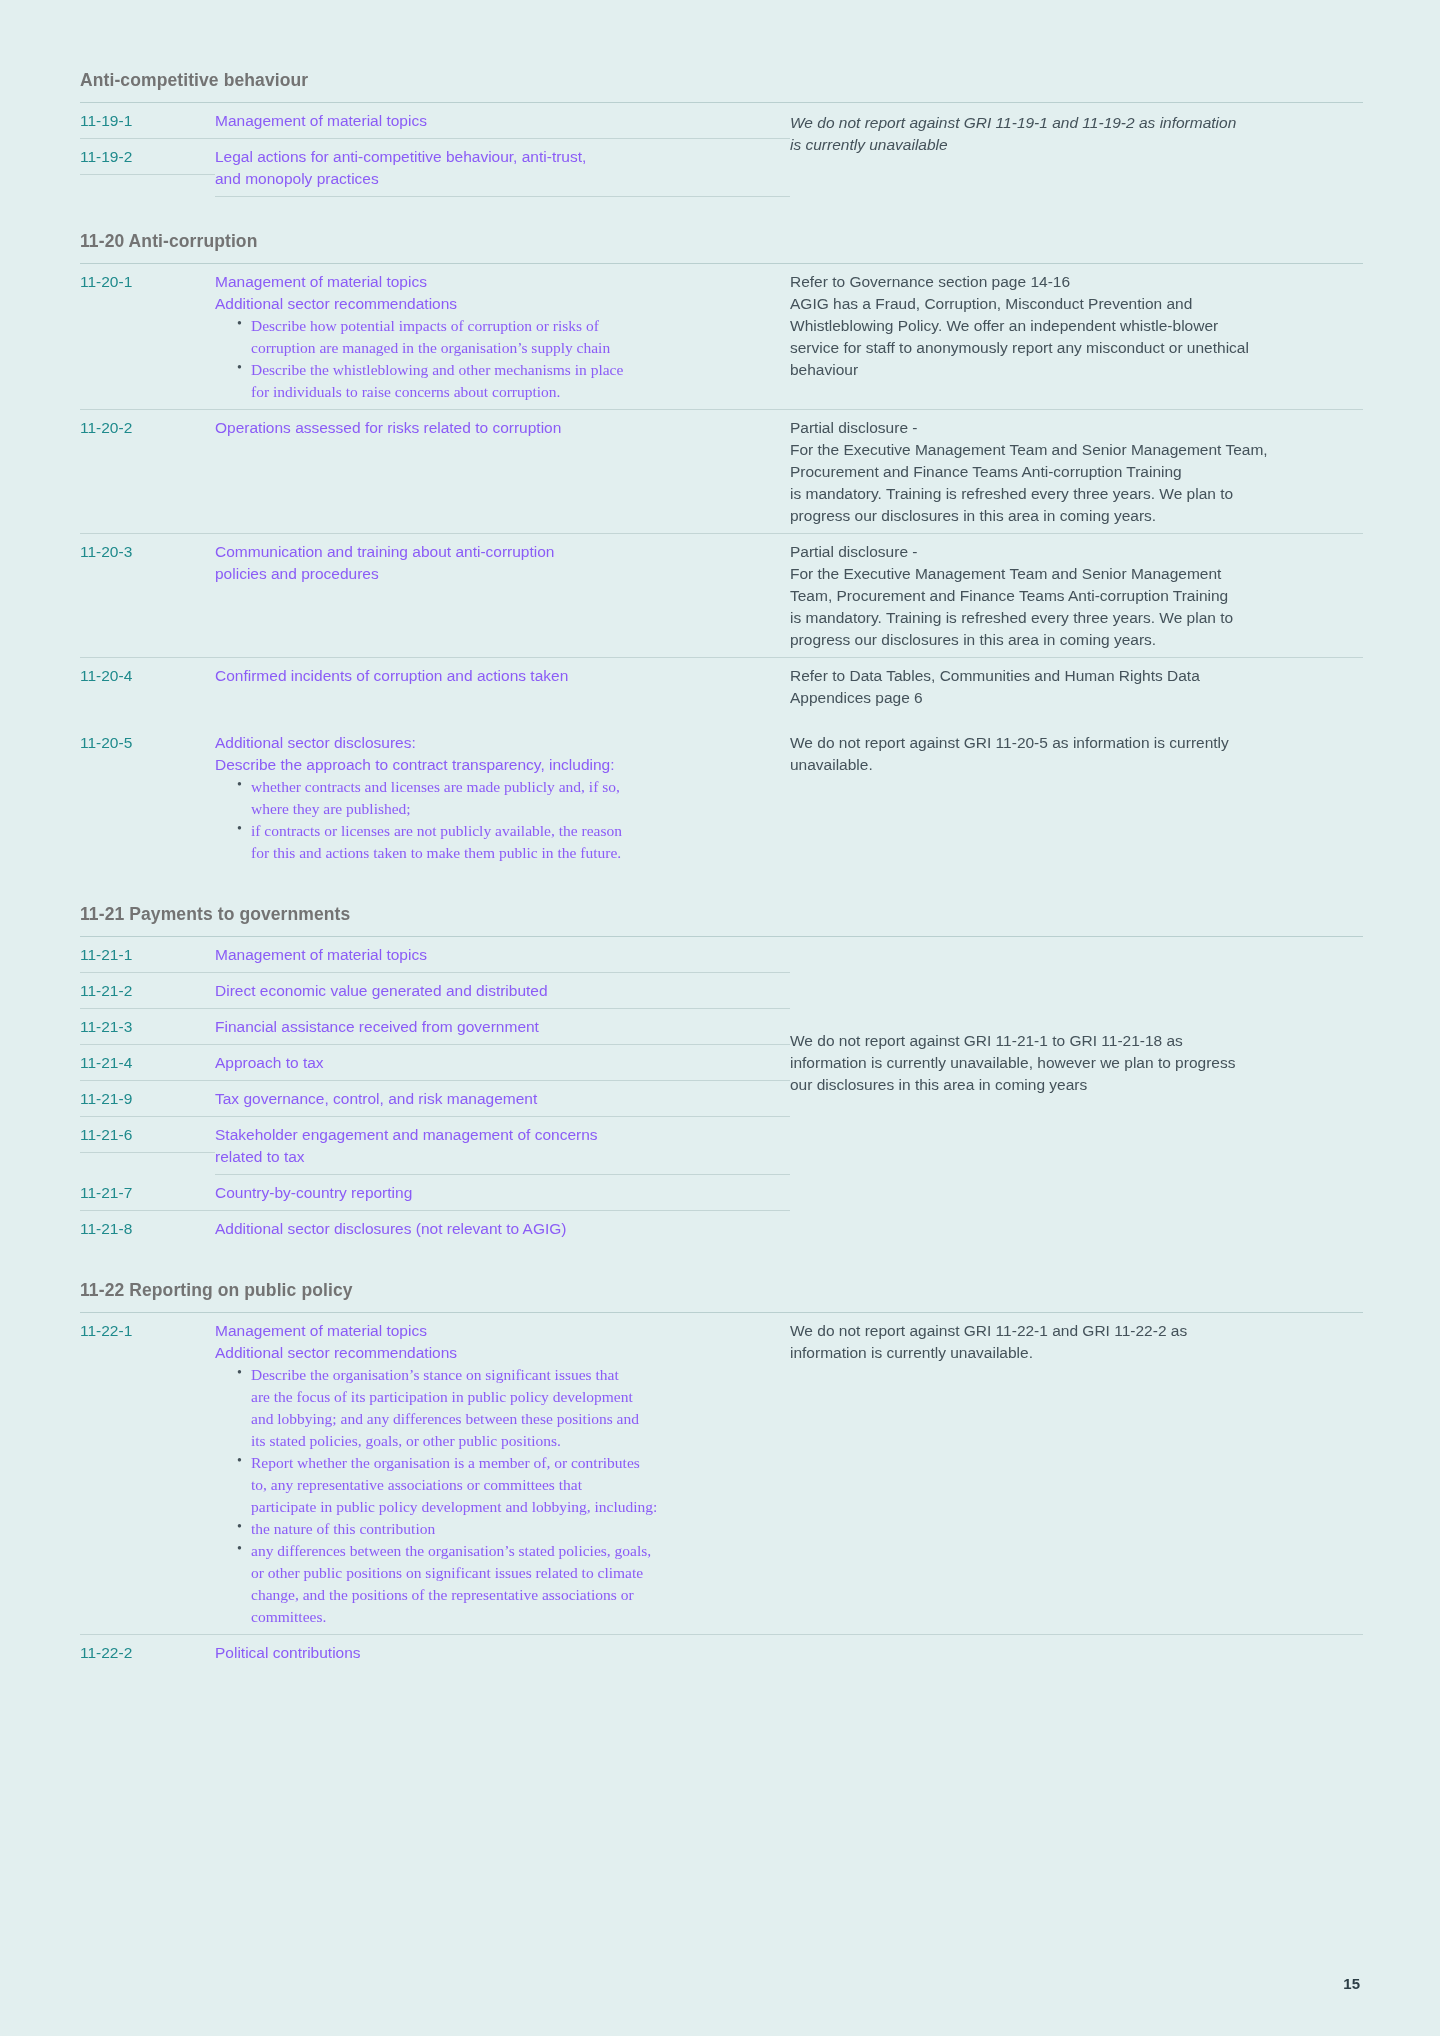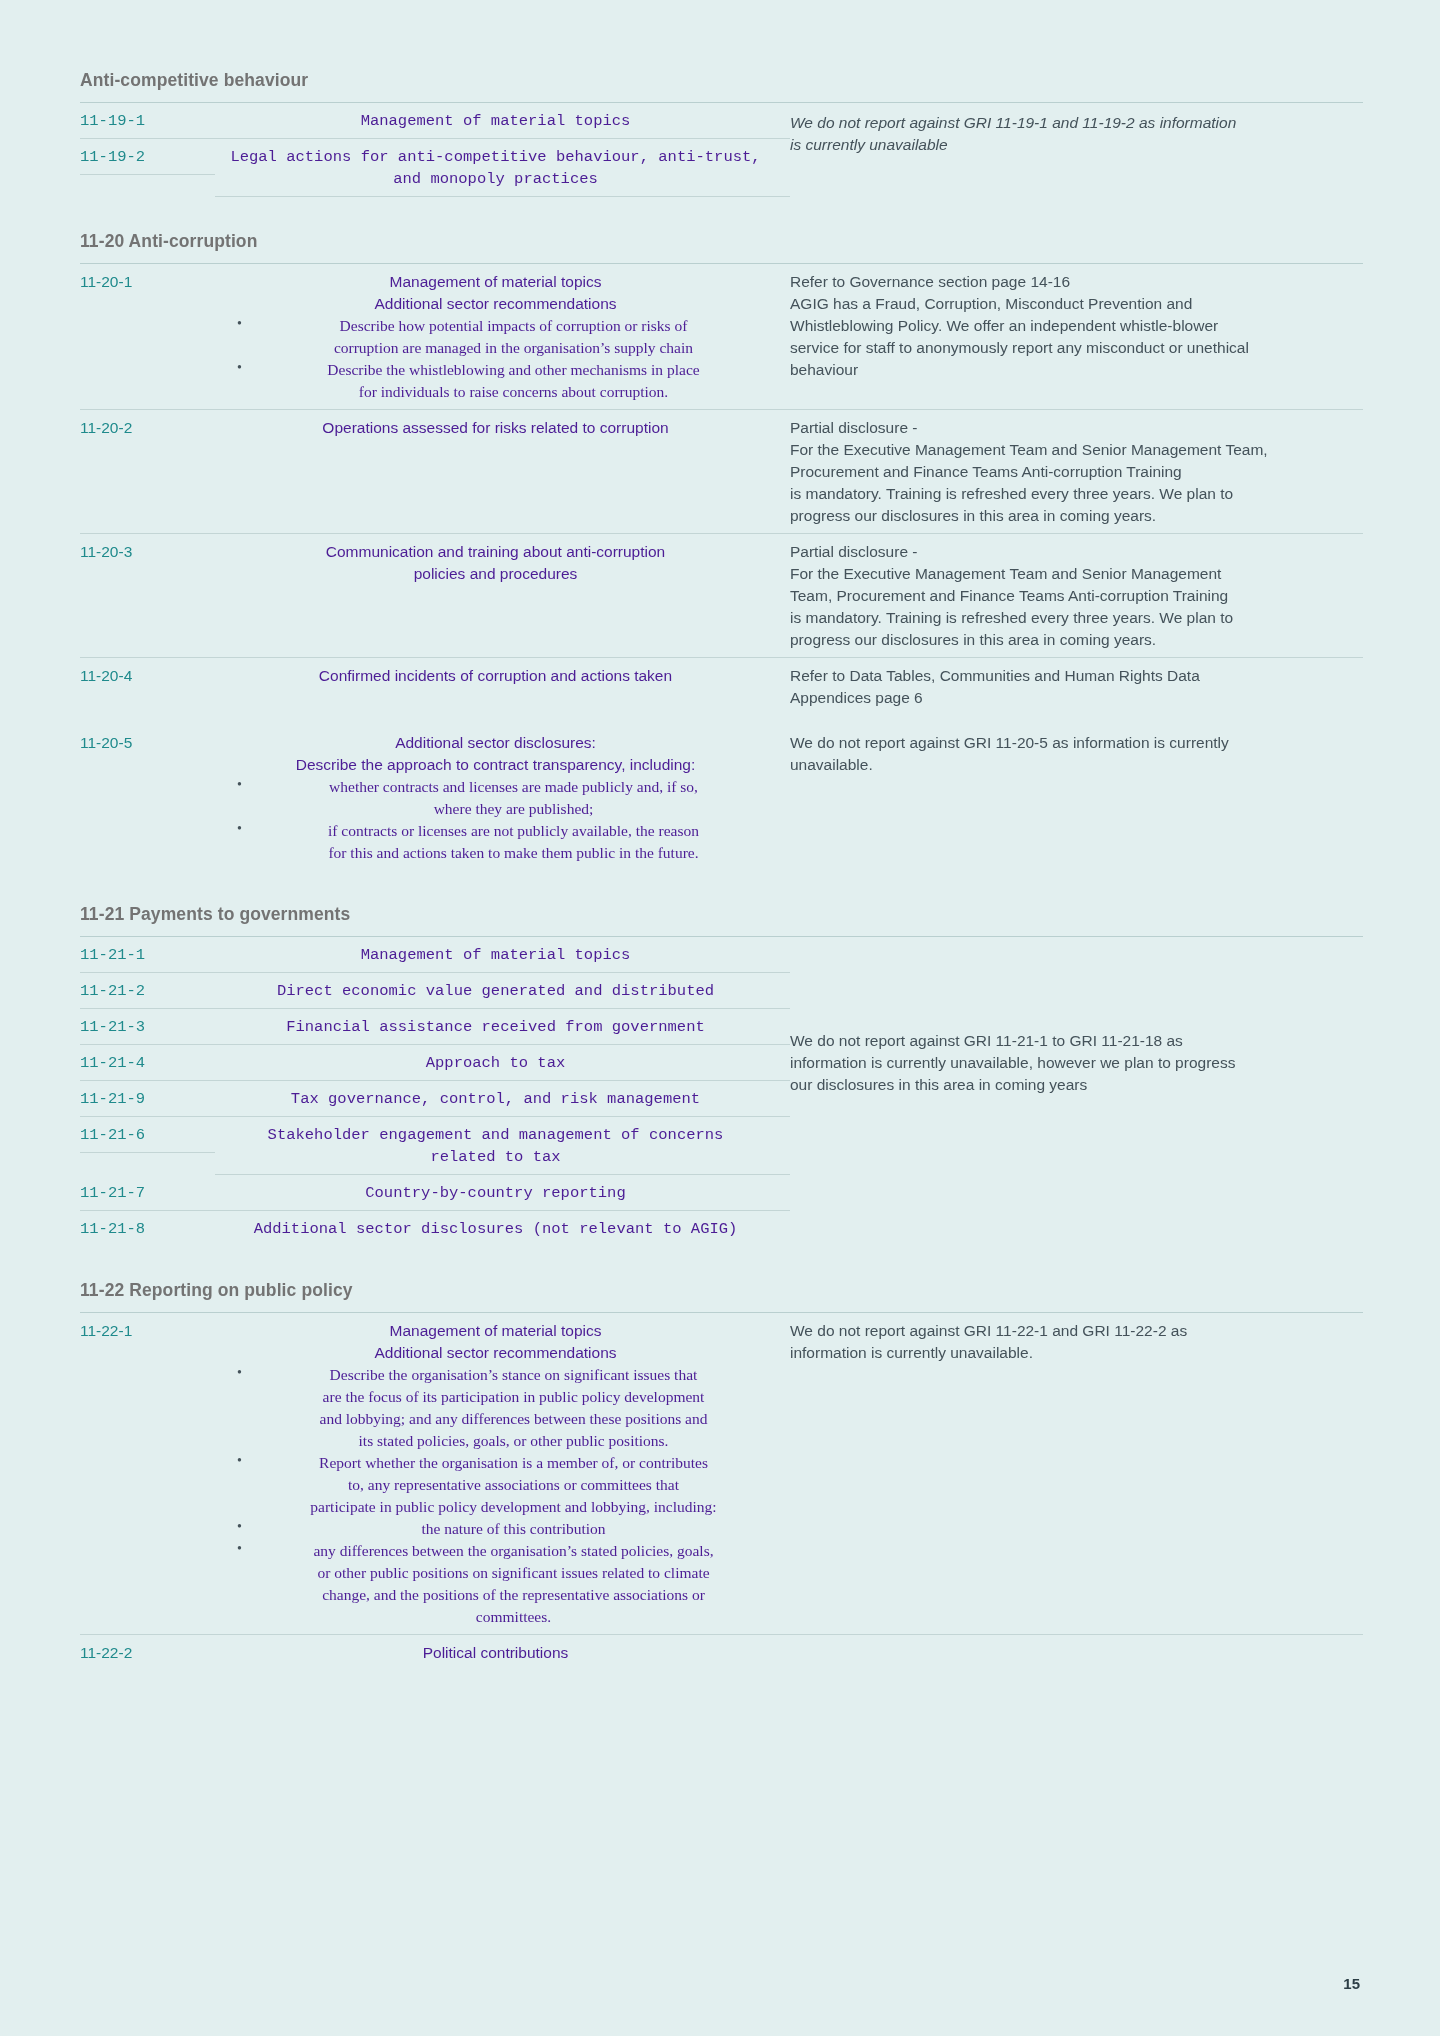--- a/index.html
+++ b/index.html
@@ -37,21 +37,21 @@
     margin: 0 0 11px 0;
     line-height: 1.2;
   }
 
   
   .block {
     position: relative;
     width: 100%;
     border-top: 1px solid #b9cfcf;
   }
-  .rows { width: 100%; font-family: Liberation Mono, monospace; }
+  .rows { width: 100%; }
 
   .row {
     display: flex;
     align-items: flex-start;
     position: relative;
   }
   .row .code {
     width: 135px;
     flex: 0 0 135px;
     color: #1f8a8c;
@@ -63,22 +63,21 @@
   }
   .row .desc {
     flex: 0 0 575px;
     width: 575px;
     font-size: 15.5px;
     line-height: 1.42;
     padding-top: 7px;
     padding-bottom: 6px;
     padding-right: 14px;
     box-sizing: border-box;
-    color: #4c1d95;
-    text-align: center;
+    color: #8b5cf6;
   }
   .row.bordered {
     border-bottom: 1px solid #c3d5d5;
   }
   
   .row.half-rule .desc {
     border-bottom: 1px solid #c3d5d5;
   }
   .row.half-rule .code {
     border-bottom: 1px solid #c3d5d5;

